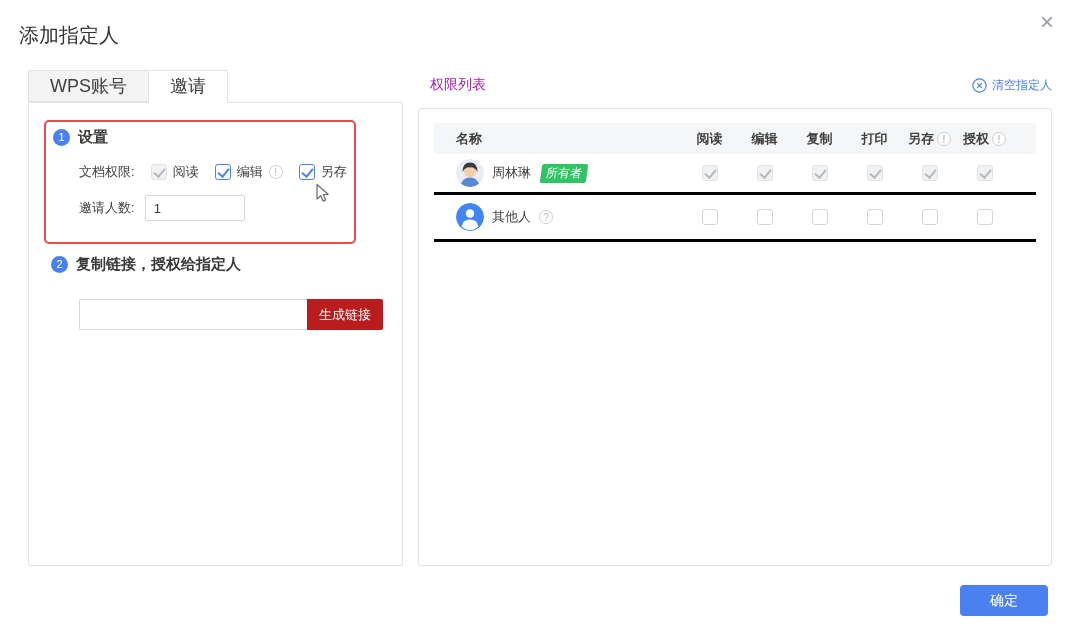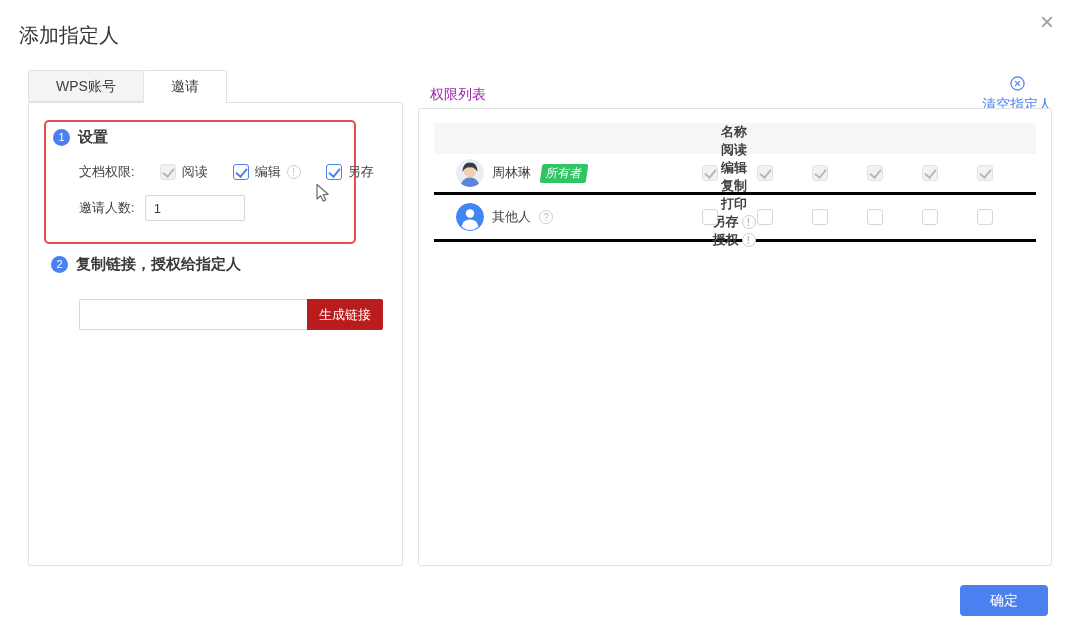--- a/index.html
+++ b/index.html
@@ -7,36 +7,36 @@
   body { font-family:"Liberation Sans","DejaVu Sans",sans-serif; color:#3d3d3d; }
   .dialog { position:relative; width:1080px; height:638px; background:#fff; overflow:hidden; }
 
   
   .dlg-title { position:absolute; left:19px; top:22px; font-size:20px; font-weight:500; color:#333; }
   .dlg-close { position:absolute; left:1032px; top:8px; width:30px; height:30px; font-size:24px;
                line-height:28px; text-align:center; color:#9aa0a6; cursor:pointer; font-weight:300; }
 
   
   .tabs { position:absolute; left:28px; top:70px; height:33px; display:flex; z-index:3; }
-  .tab { height:32px; padding:0 27px; font-size:14px; color:#3f3f3f; line-height:31px;
+  .tab { height:32px; padding:0 21px; font-size:18px; color:#3f3f3f; line-height:31px;
          background:#f4f4f5; border:1px solid #e1e2e4; border-radius:2px 2px 0 0; cursor:pointer;text-align:center; }
   .tab.active { background:#fff; border-bottom:none; height:33px; font-weight:400; }
   .tab + .tab { margin-left:-1px; }
 
   
   .left-panel { position:absolute; left:28px; top:102px; width:375px; height:464px;
                 border:1px solid #e1e2e4; border-radius:2px; background:#fff; z-index:1; }
   .red-box { position:absolute; left:15px; top:17px; width:312px; height:124px;
              border:2px solid #e84c4c; border-radius:5px; }
   .step-row { position:absolute; display:flex; align-items:center; gap:8px; }
   .step-circle { width:17px; height:17px; border-radius:50%; background:#4a80f0; color:#fff;
                  font-size:11px; line-height:17px; text-align:center; flex:none; }
   .step-title { font-size:15px; font-weight:700; color:#3a3a3a; }
   .row-step1 { left:24px; top:25px; }
-  .row-perm { position:absolute; left:50px; top:60px; display:flex; gap:25px; font-size:13px; }
+  .row-perm { position:absolute; left:50px; top:60px; display:flex; gap:16px; font-size:13px; }
   .field-label { color:#424242; }
   .cb-item { display:flex; align-items:center; gap:6px; cursor:pointer; color:#424242; }
   .row-count { position:absolute; left:50px; top:92px; display:flex; align-items:center; gap:10px; font-size:13px; }
   .count-input { width:100px; height:26px; border:1px solid #d7d8da; border-radius:2px;
                  padding:0 8px; font-size:13px; color:#3d3d3d; font-family:inherit; }
   .row-step2 { left:22px; top:152px; }
   .link-row { position:absolute; left:50px; top:196px; display:flex; }
   .link-input { width:228px; height:31px; border:1px solid #d7d8da; border-right:none;
                 border-radius:2px 0 0 2px; padding:0 8px; font-size:13px; font-family:inherit; }
   .gen-btn { width:76px; height:31px; background:#b91c1c; color:#fff; border:none;
@@ -53,26 +53,26 @@
   .cb[data-state="checked-disabled"]::after { content:""; position:absolute; left:4px; top:1px; width:5px; height:9px;
         border-right:2px solid #b4b8bf; border-bottom:2px solid #b4b8bf; transform:rotate(40deg); }
 
   .info-i { width:14px; height:14px; border:1px solid #cfcfcf; border-radius:50%; color:#bdbdbd;
             font-size:10px; line-height:13px; text-align:center; display:inline-block; flex:none; background:#fff; }
 
   
   .plist-head { position:absolute; left:418px; top:76px; width:634px; display:flex;
                 justify-content:space-between; align-items:center; }
   .plist-title { font-size:14px; color:#a21caf;margin-left:12px; }
-  .clear-link { display:flex; align-items:center; gap:5px; color:#4a80f0; font-size:14px; cursor:pointer;flex-direction:column; }
+  .clear-link { display:flex; align-items:center; gap:5px; color:#4a80f0; font-size:12px; cursor:pointer; }
   .right-panel { position:absolute; left:418px; top:108px; width:634px; height:458px;
                  border:1px solid #e1e2e4; border-radius:3px; background:#fff; }
   .thead { margin:14px 15px 0 15px; height:31px; background:#f5f6f7; border-radius:2px;
            display:flex; align-items:center; padding-left:22px; padding-right:24px;
-           font-size:13px; font-weight:700; color:#3f3f3f;flex-direction:column; }
+           font-size:13px; font-weight:700; color:#3f3f3f; }
   .col-name { flex:1; display:flex; align-items:center; gap:8px; }
   .col { width:55px; display:flex; justify-content:center; align-items:center; gap:3px; flex:none; }
   .trow { margin:0 15px; display:flex; align-items:center; padding-left:22px; padding-right:24px;
           border-bottom:3px solid #000000; font-size:13px; }
   .trow.r1 { height:41px; }
   .trow.r2 { height:47px; }
   .avatar { width:28px; height:28px; border-radius:50%; overflow:hidden; flex:none; }
   .owner-badge { display:inline-block; background:#30c465; color:#fff; font-size:12px;
                  padding:1px 5px; border-radius:2px; transform:skewX(-8deg); margin-left:2px; }
   .name-text { color:#3f3f3f; }

